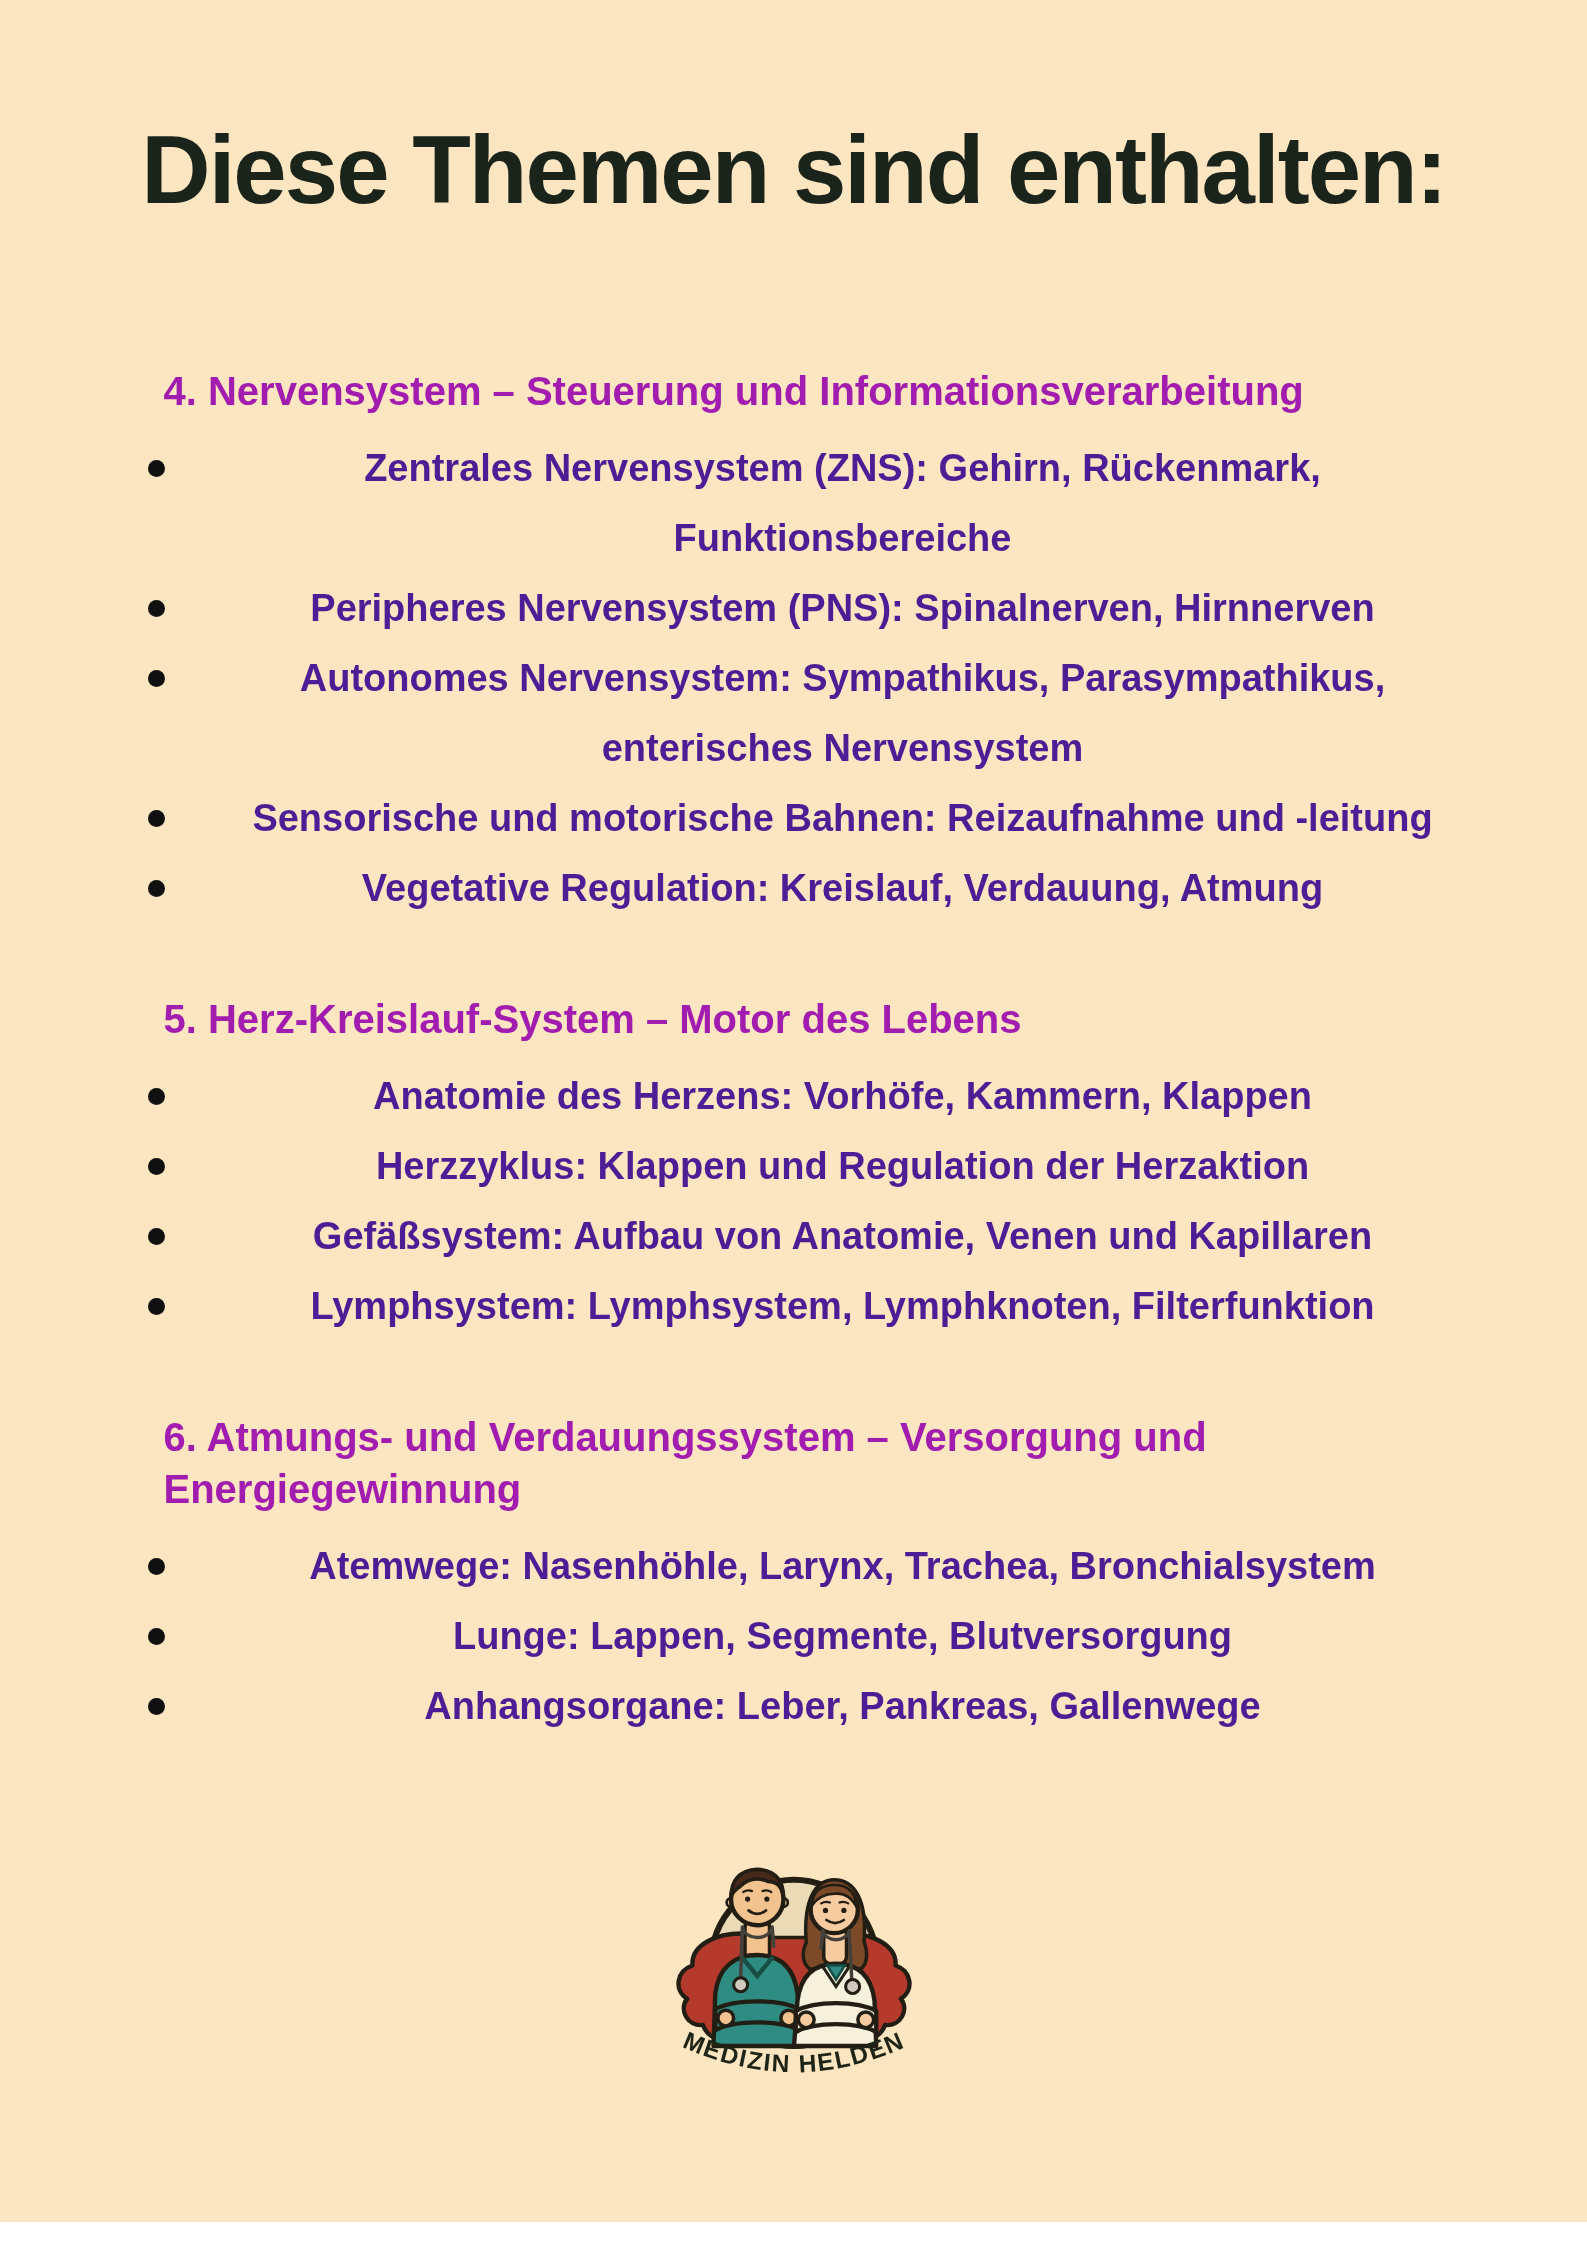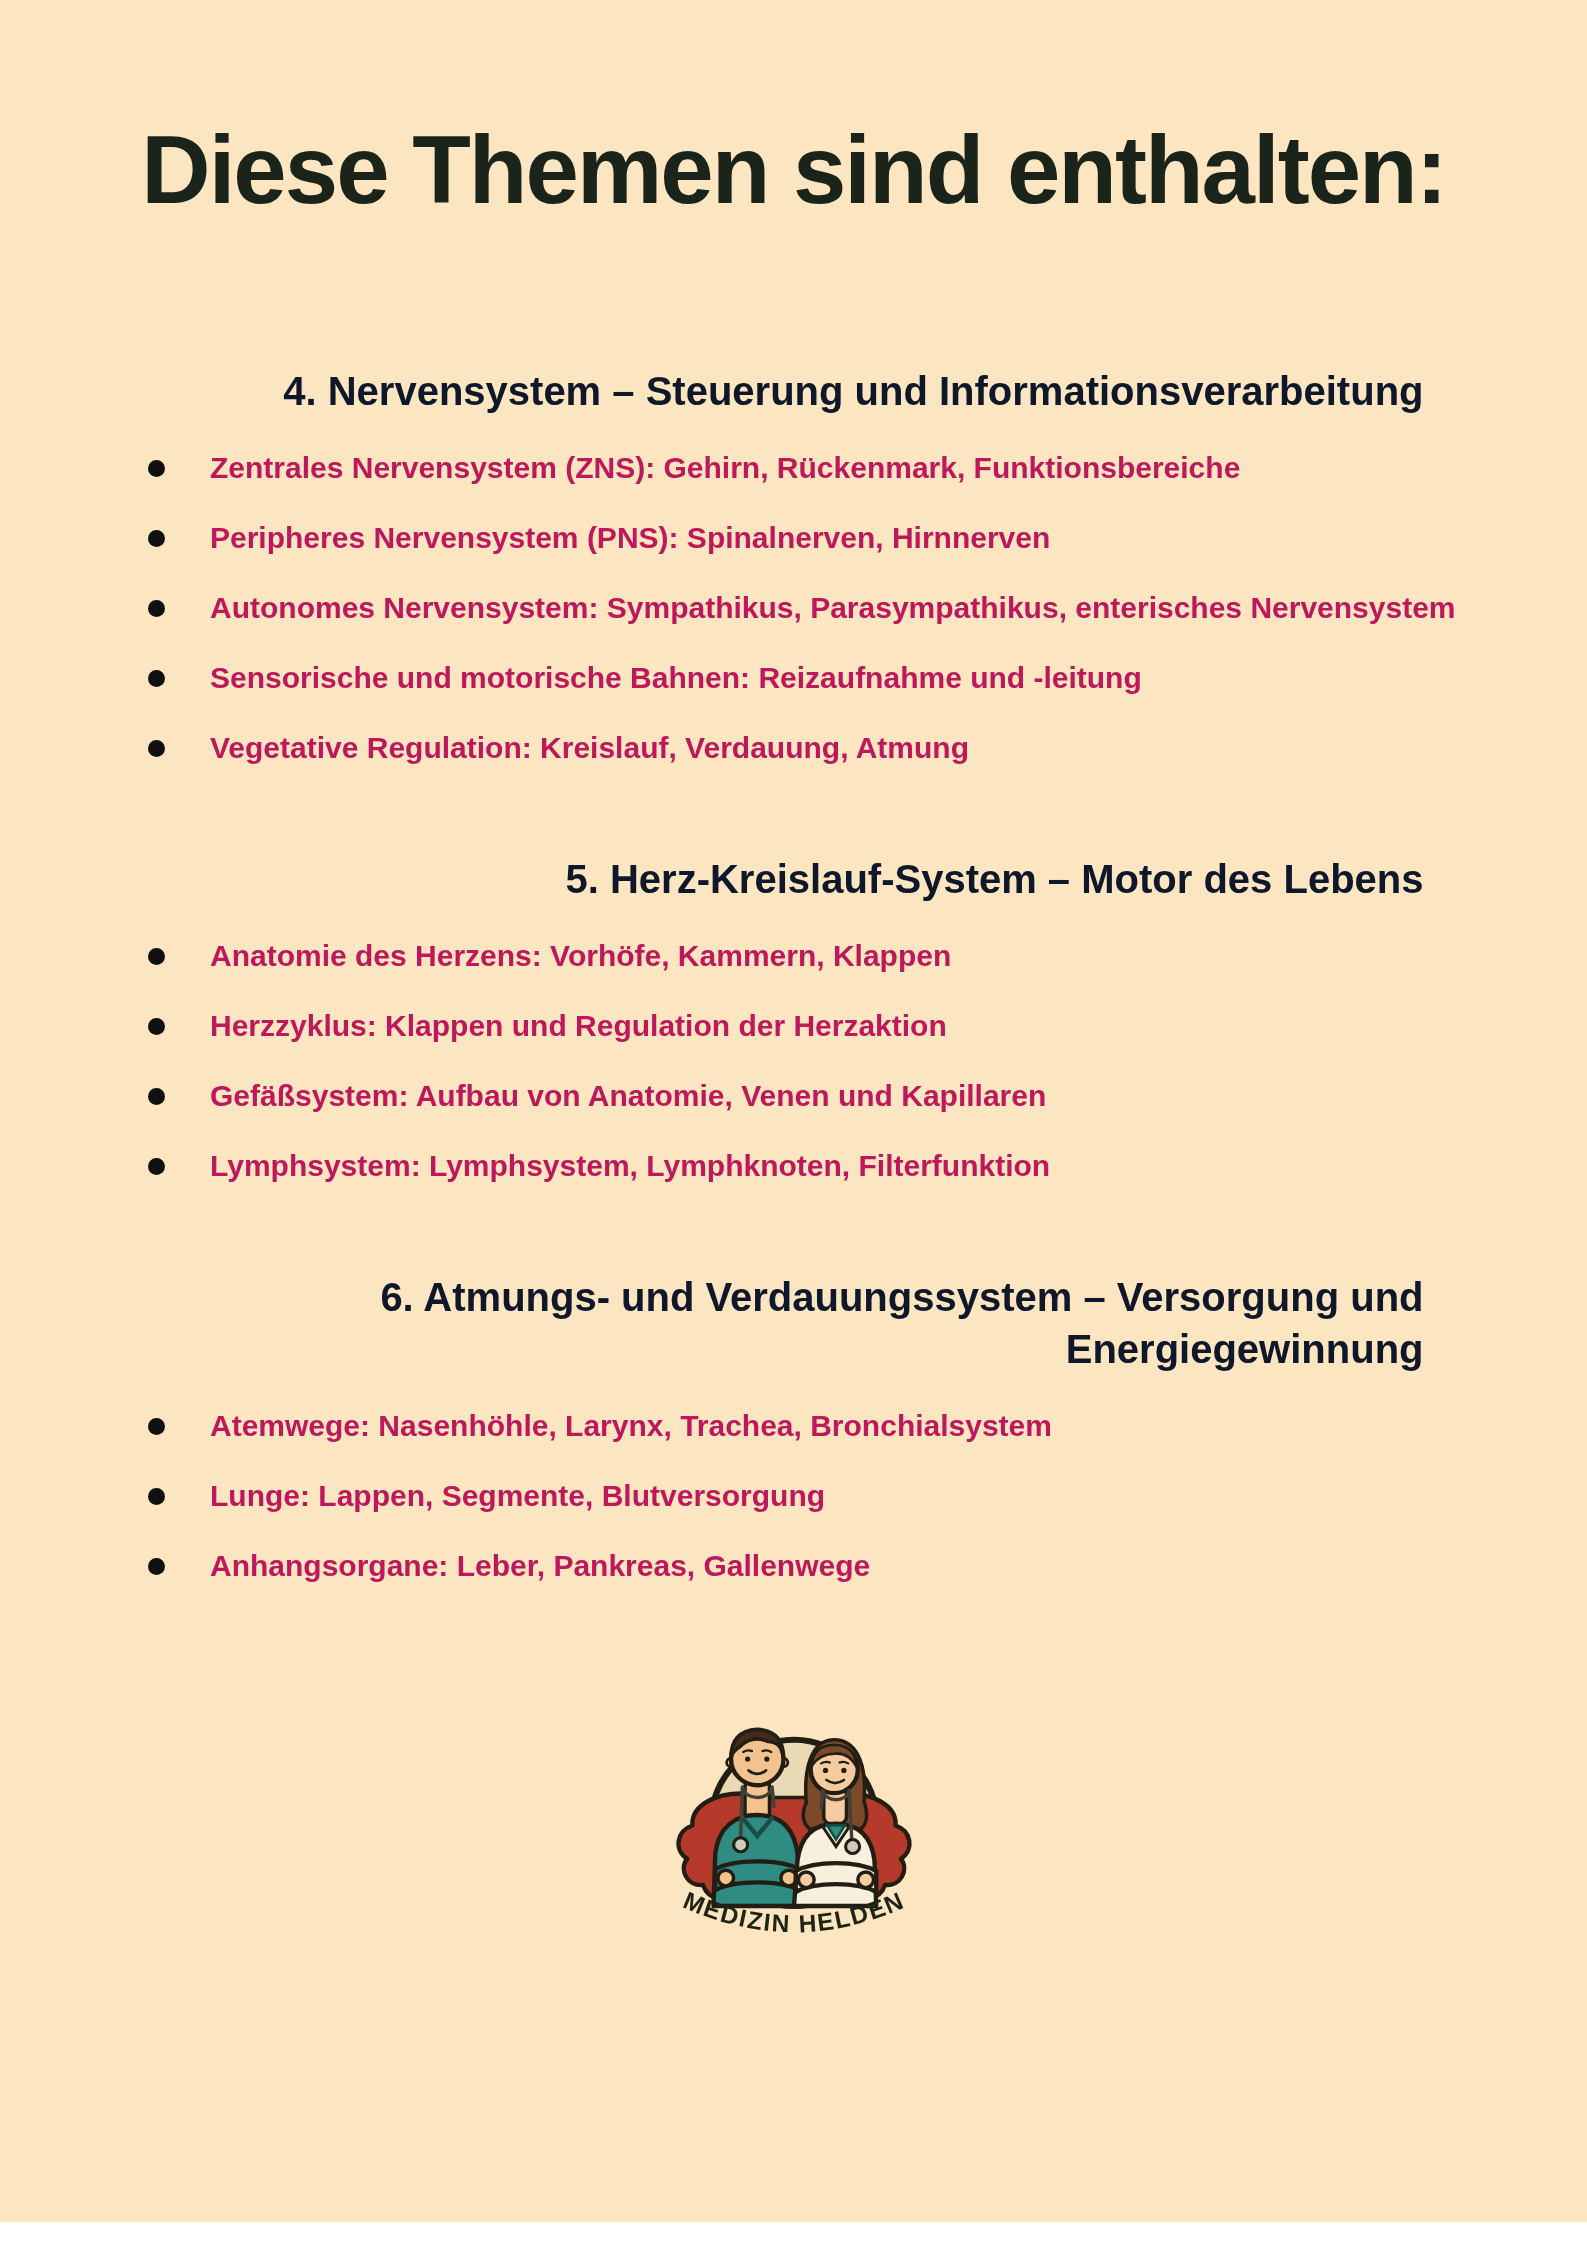--- a/index.html
+++ b/index.html
@@ -17,25 +17,25 @@
     text-align: center;
     font-size: 96px;
     line-height: 1.2;
     font-weight: bold;
     letter-spacing: -2px;
     color: #1B241B;
   }
   .section-heading {
     margin: 70px auto 0 auto;
     max-width: 1260px;
-    text-align: right;
+    text-align: left;
     font-size: 40px;
     line-height: 1.3;
     font-weight: bold;
-    color: #0f172a;
+    color: #a21caf;
   }
   .section-heading.first {
     margin-top: 138px;
   }
   .topic-list {
     list-style: none;
     margin: 16px 112px 0 148px;
     padding: 0;
   }
   .topic-list li {
@@ -46,24 +46,25 @@
     flex: none;
     width: 17px;
     height: 17px;
     margin-top: 27px;
     border-radius: 50%;
     background: #101010;
   }
   .item-text {
     flex: 1;
     padding-left: 45px;
-    font-size: 30px;
+    text-align: center;
+    font-size: 38px;
     line-height: 70px;
     font-weight: bold;
-    color: #be185d;
+    color: #4c1d95;
   }
   .logo-wrap {
     margin: 95px auto 0 auto;
     width: 280px;
   }
   .logo-wrap svg { display: block; width: 280px; height: auto; }
 </style>
 </head>
 <body>
 

